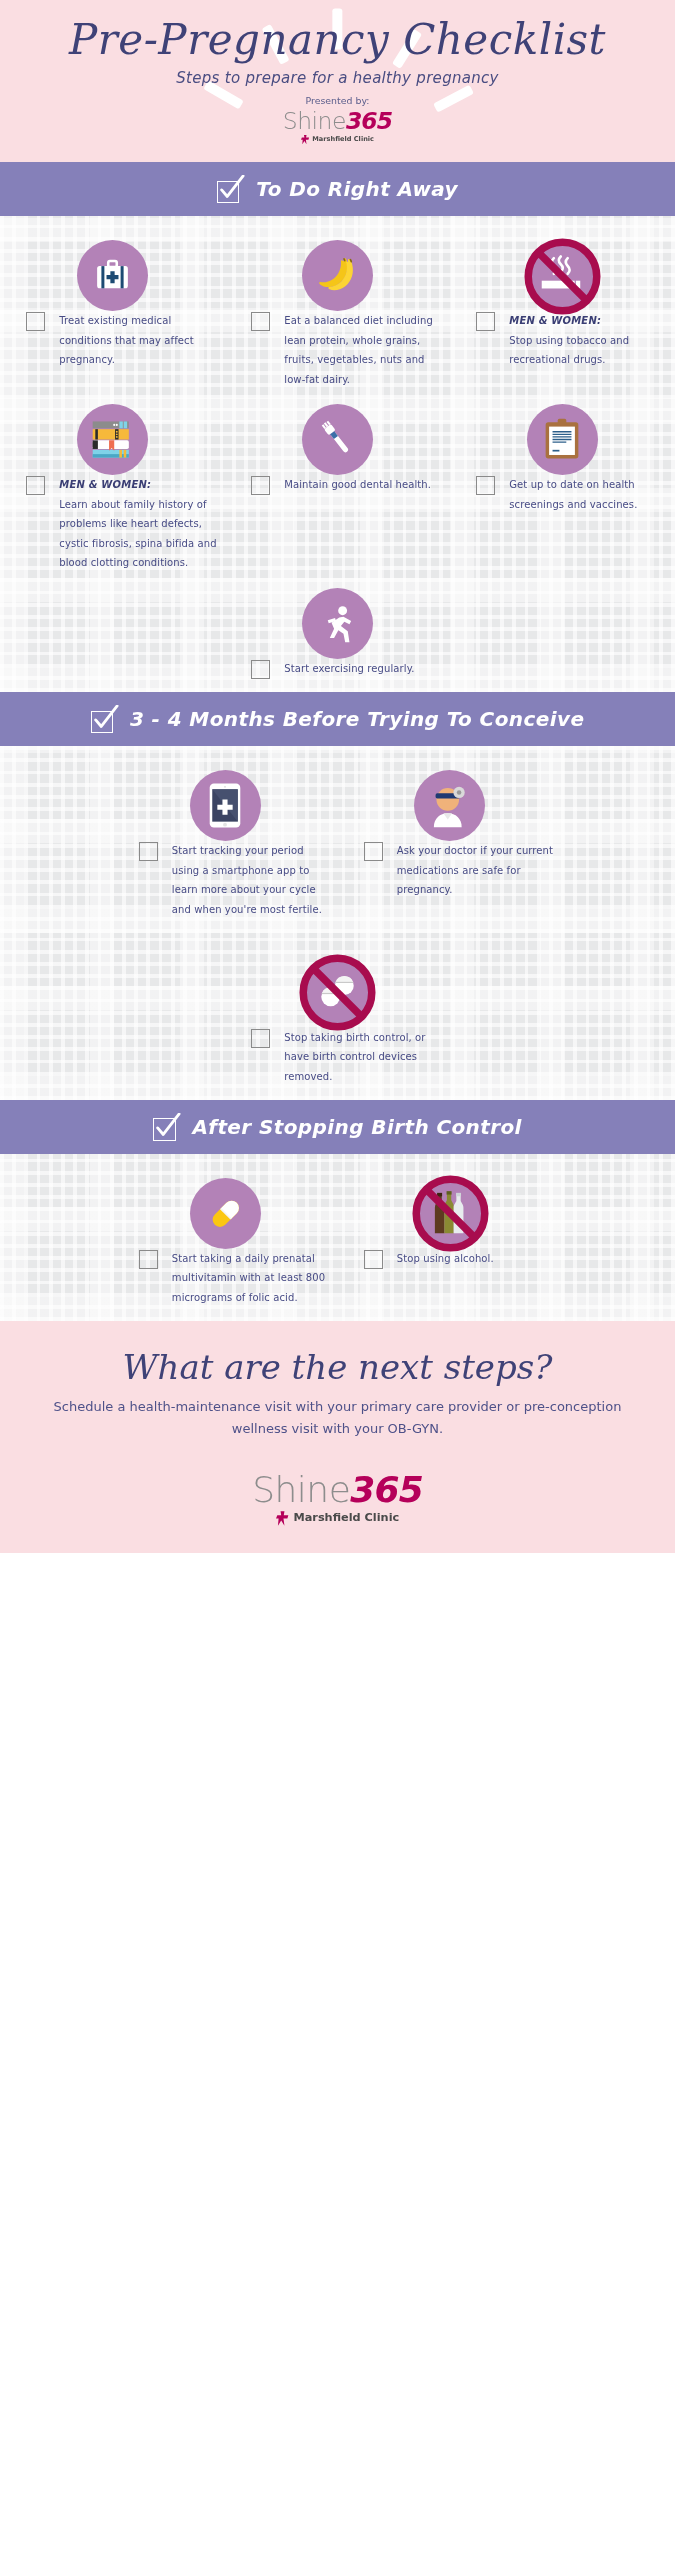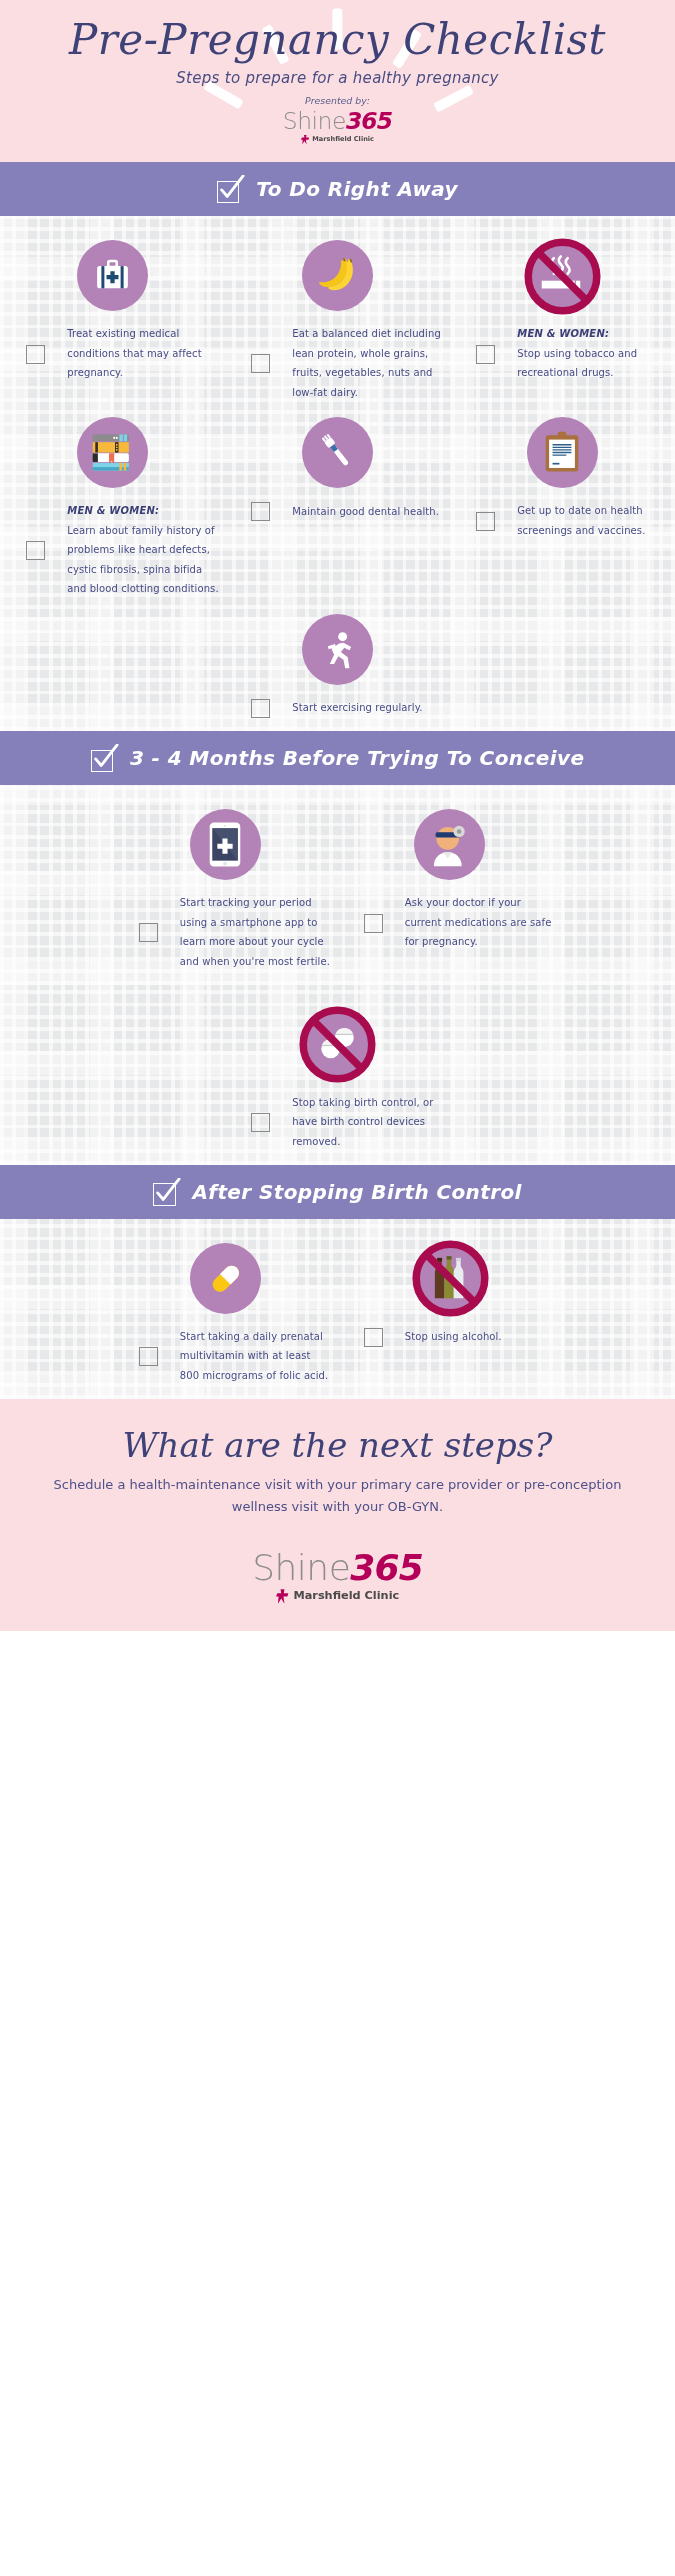--- a/index.html
+++ b/index.html
@@ -39,21 +39,20 @@
   .subtitle {
     font-family:"DejaVu Sans", sans-serif;
     font-style:italic;
     font-size:15px;
     color:#4a4d82;
     margin-top:6.6px;
     letter-spacing:0.3px;
   }
   .presented {
     font-family:"DejaVu Sans", sans-serif;
-    font-style:italic;
     font-size:9.4px;
     color:#5b5e8c;
     margin-top:8.5px;
   }
   
   .logo { margin-top:3.8px; display:inline-block; text-align:center; }
   .logo-word { display:flex; align-items:baseline; justify-content:center; line-height:1; }
   .logo-shine {
     font-family:"DejaVu Sans", sans-serif; font-weight:300;
     color:#8d8d8d; letter-spacing:-0.5px;text-align:right;
@@ -125,21 +124,21 @@
   .cell { padding:11.3px 5.6px 3.8px; position:relative; }
   .icon-wrap { display:flex; justify-content:center; }
   .circle {
     width:71px; height:71px; border-radius:50%;
     background:#b382b7;
     display:flex; align-items:center; justify-content:center;
     position:relative;
   }
   .ban { position:absolute; left:-2.8px; top:-2.8px; width:77px; height:77px; }
 
-  .item-body { display:flex; margin-top:13px; padding-left:20.7px; gap:22px; align-items:center; }
+  .item-body { display:flex; padding-left:20.7px; gap:14px; align-items:flex-start; }
   .chk-sm {
     width:19px; height:19px; flex:0 0 auto;
     border:1.9px solid #8a8a8a; background:transparent; margin-top:0.9px;
   }
   .item-text {
     font-family:"DejaVu Sans", sans-serif;
     font-size:10px;
     line-height:1.95;
     color:#474b85;
     letter-spacing:0.1px;

